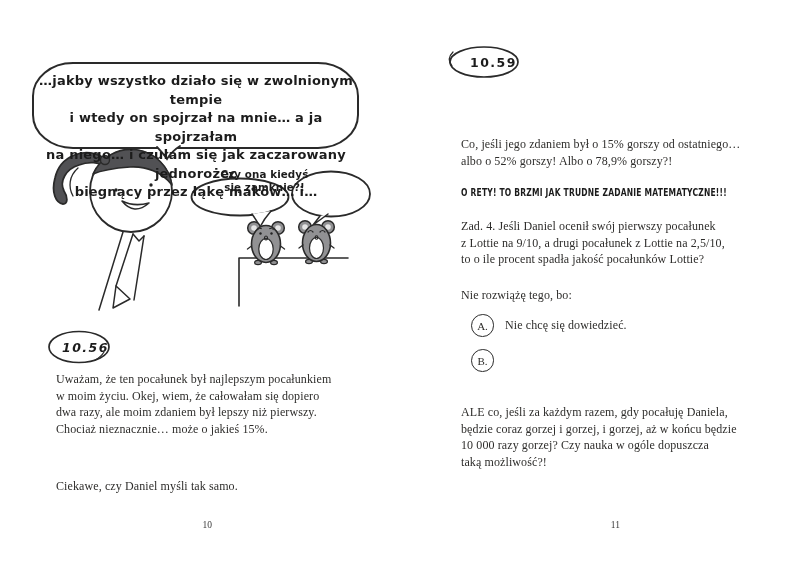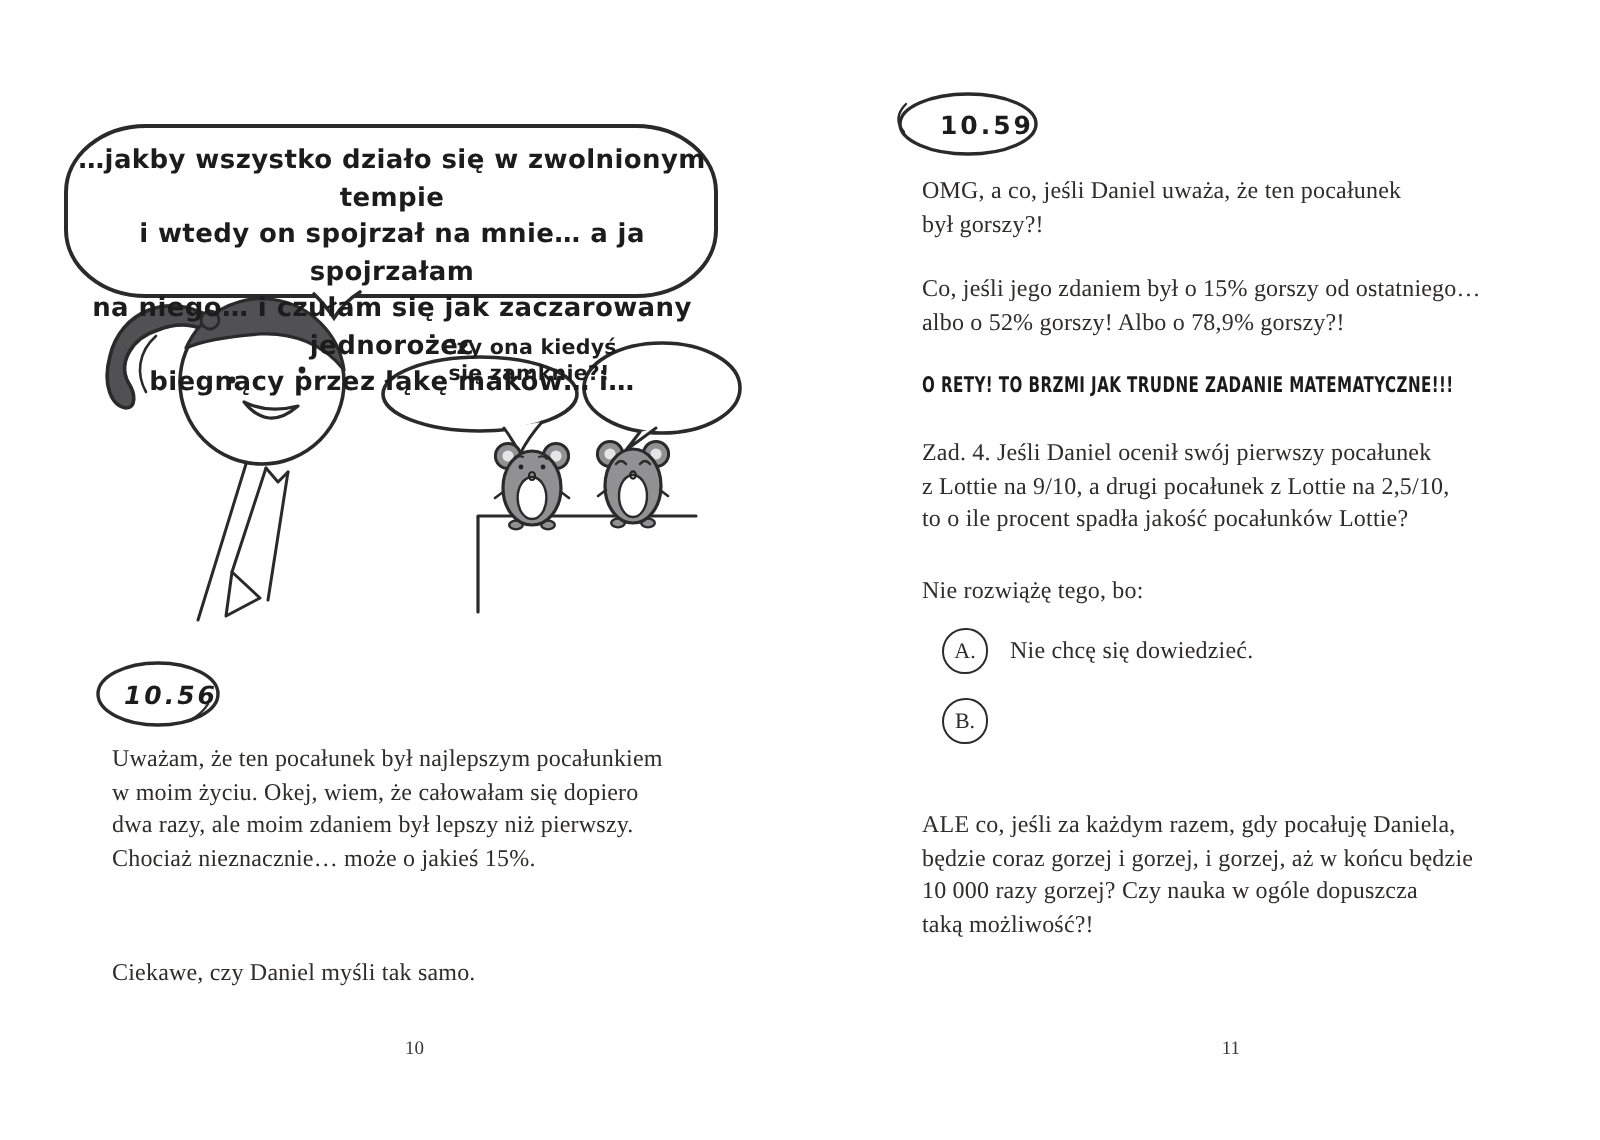--- a/index.html
+++ b/index.html
@@ -122,22 +122,20 @@
 w moim życiu. Okej, wiem, że całowałam się dopiero
 dwa razy, ale moim zdaniem był lepszy niż pierwszy.
 Chociaż nieznacznie… może o jakieś 15%.</div>
 
   <div class="abs serif body-text" style="left:56px; top:454px;margin-top:24px;">Ciekawe, czy Daniel myśli tak samo.</div>
 
   <div class="abs serif page-num" style="left:172px; top:520px;">10</div>
 
   <div class="abs hand time-text" style="left:451px; top:55px; width:66px;">10.59</div>
 
-  <div class="abs serif body-text pre" style="left:461px; top:87px;">OMG, a co, jeśli Daniel uważa, że ten pocałunek
-był gorszy?!</div>
 
   <div class="abs serif body-text pre" style="left:461px; top:136px;">Co, jeśli jego zdaniem był o 15% gorszy od ostatniego…
 albo o 52% gorszy! Albo o 78,9% gorszy?!</div>
 
   <div class="abs shout" style="left:461px; top:186px;">O RETY! TO BRZMI JAK TRUDNE ZADANIE MATEMATYCZNE!!!</div>
 
   <div class="abs serif body-text pre" style="left:461px; top:218px;">Zad. 4. Jeśli Daniel ocenił swój pierwszy pocałunek
 z Lottie na 9/10, a drugi pocałunek z Lottie na 2,5/10,
 to o ile procent spadła jakość pocałunków Lottie?</div>
 

